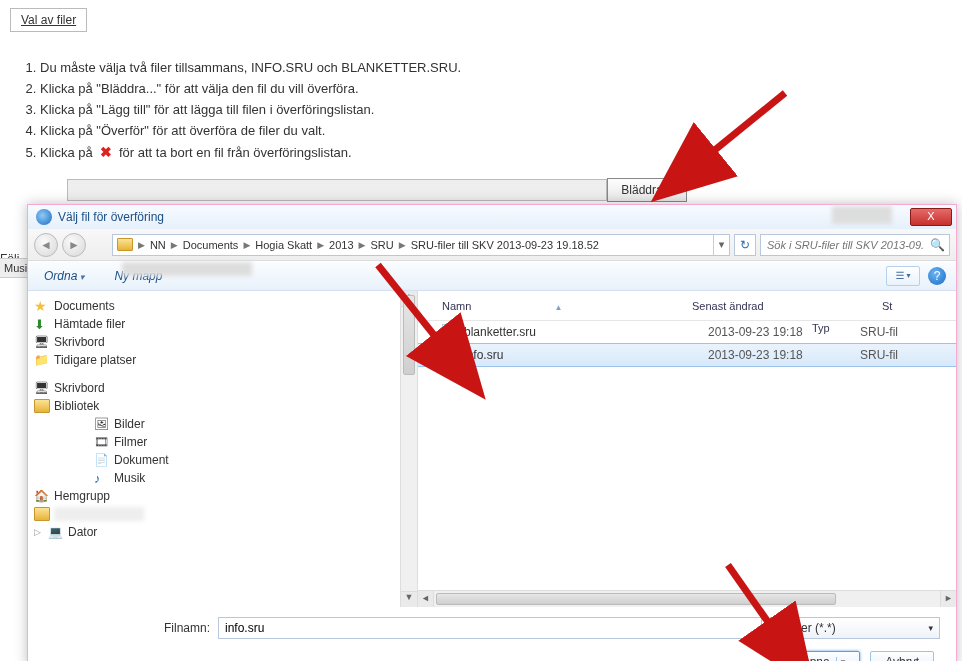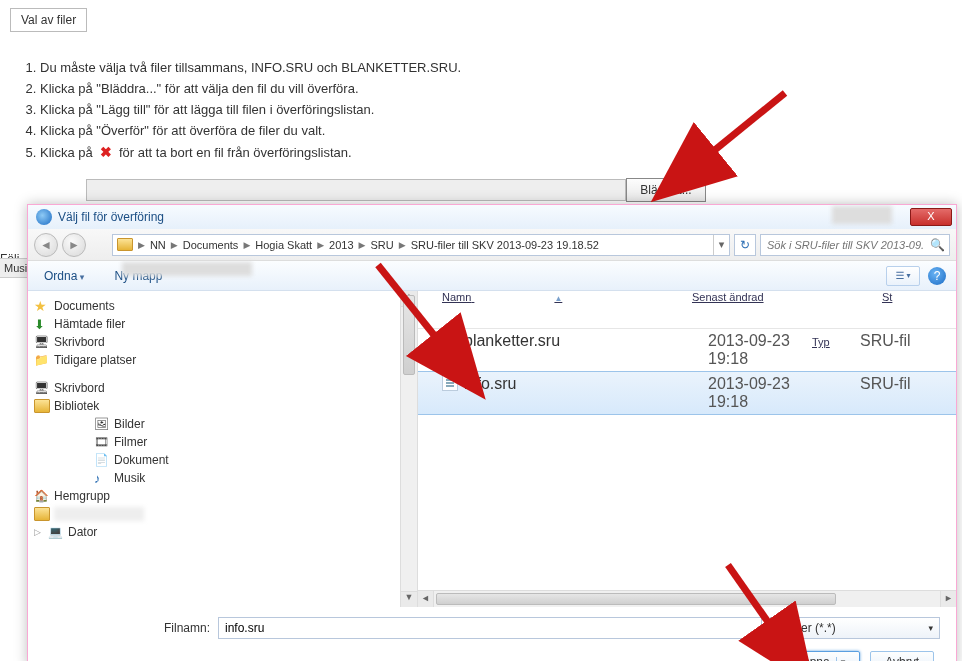--- a/index.html
+++ b/index.html
@@ -17,31 +17,32 @@
   .bg-panel {
     padding: 8px 20px 20px 10px;
   }
   .tab-header {
     display: inline-block;
     border: 1px solid #bbb;
     padding: 4px 10px;
     font-size: 12px;
     background: #fff;
     margin-left: 0;
+    text-decoration: underline;
   }
   ol {
     margin: 28px 0 0 30px;
     padding: 0;
   }
   ol li {
     margin-bottom: 6px;
     font-size: 13px;
   }
   .x-icon { color: #d22; font-weight: bold; font-size: 14px; }
-  .bar-row { margin-top: 18px; margin-left: 76px; }
+  .bar-row { margin-top: 18px; margin-left: 57px; }
   .path-box {
     display: inline-block;
     width: 540px;
     height: 22px;
     border: 1px solid #bbb;
     background: #eee;
     vertical-align: middle;
   }
   .browse-btn {
     display: inline-block;
@@ -177,21 +178,21 @@
     width: 130px; height: 14px; background:#ddd; filter:blur(2px);
   }
 
   .toolbar {
     height: 30px;
     background: linear-gradient(#fbfdff,#e8f1fb);
     border-bottom: 1px solid #d4e0ee;
     display:flex; align-items:center;
     padding: 0 10px;
   }
-  .tb-item { color:#1b4e84; padding: 4px 6px; cursor: pointer; }
+  .tb-item { color:#1b4e84; padding: 4px 6px; cursor: pointer; font-style: italic; }
   .tb-item.drop::after { content:" ▾"; font-size:9px; color:#476fa0; }
   .tb-right { margin-left:auto; display:flex; gap:8px; align-items:center; }
   .tb-view {
     width: 34px; height:20px; border:1px solid #b8d0ec;
     background:linear-gradient(#fff,#eaf2fb); border-radius:2px;
     display:flex; align-items:center; justify-content:center; gap:2px;
     cursor:pointer;
   }
   .help-icon {
     width:18px; height:18px; border-radius:50%;
@@ -237,34 +238,33 @@
   }
   .vscroll .thumb { position:absolute; left:2px; right:2px; top:4px; height:80px;
     background:linear-gradient(#e6e6e6,#cfcfcf); border:1px solid #bbb; border-radius:2px; }
   .vscroll .arr { position:absolute; left:0; right:0; height:16px; text-align:center;
     font-size:9px; color:#666; background:#eaeaea; }
   .vscroll .up { top:0; border-bottom:1px solid #ddd; }
   .vscroll .dn { bottom:0; border-top:1px solid #ddd; }
 
   .list-pane { flex:1; position:relative; }
   .cols {
-    display:flex; height:38px; border-bottom:1px solid #e6e6e6;
-    font-size:11px; color:#335; 
+    display:flex; height:30px; border-bottom:1px solid #e6e6e6;
+    font-size:11px; color:#335; align-items:center;
     padding-left:24px;
-    text-decoration:underline;
   }
   .col-name { width:250px; }
   .col-mod { width:120px; }
   .col-type { width:70px;margin-top:45px; }
   .col-size { flex:1; }
   .sort-ind { font-size:8px; color:#7aa0cc; padding-left:80px; }
   .file-row {
-    display:flex; align-items:flex-start;
+    display:flex; align-items:center;
     padding: 3px 0 3px 24px;
-    font-size:16px;
+    font-size:12px;
   }
   .file-row.selected {
     background: linear-gradient(#eaf3fc,#d7e9fb);
     border:1px solid #9cc4ea;
     border-left:none; border-right:none;
   }
   .file-icon {
     width:16px; height:16px; margin-right:6px;
     border:1px solid #bcd; background:#fff;
     position:relative; display:inline-block;

